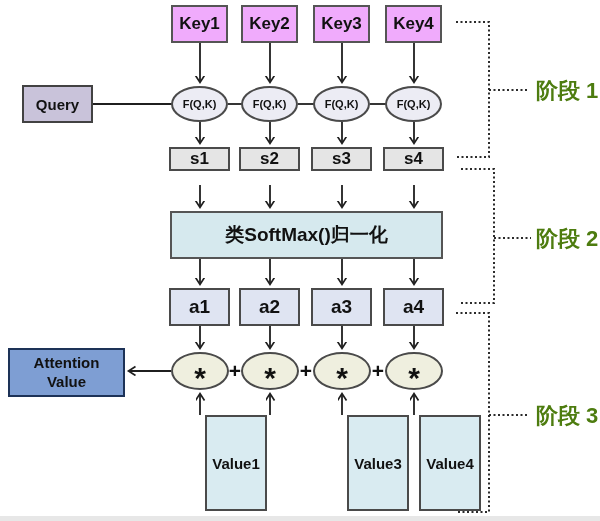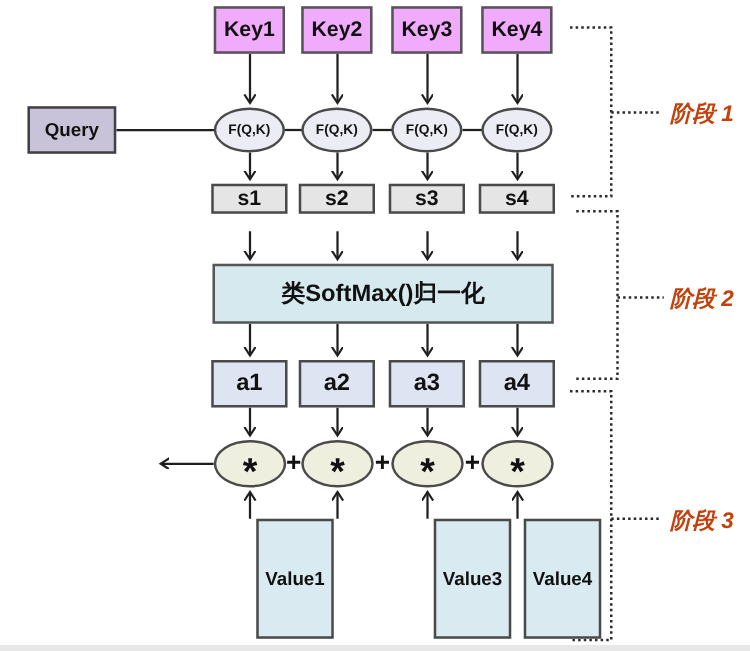--- a/index.html
+++ b/index.html
@@ -21,21 +21,21 @@
   .query-box{left:22px;top:85px;width:71px;height:38px;background:#c9c3da;border:2px solid #424242;font-size:15px;}
   .fqk-ellipse{width:57px;height:36px;top:86px;background:#ececf4;border:2px solid #4a4a4a;border-radius:50%;font-size:11px;}
   .score-box{width:61px;height:24px;top:147px;background:#e5e5e5;border:2px solid #4a4a4a;font-size:17px;}
   .softmax-box{left:170px;top:211px;width:273px;height:48px;background:#d6e9ee;border:2px solid #555555;font-size:19px;}
   .weight-box{width:61px;height:38px;top:288px;background:#dfe4f2;border:2px solid #4a4a4a;font-size:19px;}
   .attention-box{left:8px;top:348px;width:117px;height:49px;background:#7e9ed3;border:2px solid #1d3257;font-size:15px;line-height:1.25;flex-direction:column;}
   .ast-ellipse{width:58px;height:38px;top:352px;background:#efefdf;border:2px solid #4a4a4a;border-radius:50%;font-size:30px;}
   .ast-ellipse span{display:block;transform:translateY(7px);line-height:1;}
   .plus-sign{top:358px;width:16px;height:26px;font-size:21px;line-height:26px;z-index:3;}
   .value-box{width:62px;height:96px;top:415px;background:#d9ebf1;border:2px solid #4a4a4a;font-size:15px;margin-left:36px;}
-  .stage-label{left:536px;width:62px;height:24px;font-size:18px;color:#c2410c;justify-content:flex-start;white-space:nowrap;font-style:italic;}
+  .stage-label{left:536px;width:62px;height:24px;font-size:22px;color:#4d7c0f;justify-content:flex-start;white-space:nowrap;}
   .bottom-strip{position:absolute;left:0;top:516px;width:600px;height:5px;background:#e7e7e7;z-index:0;}
 </style>
 </head>
 <body>
 
 <div class="stage-canvas">
 
   <div class="bottom-strip"></div>
 
   <svg class="wires" width="600" height="521" viewBox="0 0 600 521">
@@ -112,20 +112,24 @@
   <div class="node score-box" style="left:311px">s3</div>
   <div class="node score-box" style="left:383px">s4</div>
 
   <div class="node softmax-box">类SoftMax()归一化</div>
 
   <div class="node weight-box" style="left:169px">a1</div>
   <div class="node weight-box" style="left:239px">a2</div>
   <div class="node weight-box" style="left:311px">a3</div>
   <div class="node weight-box" style="left:383px">a4</div>
 
+  <div class="node attention-box">
+    <span>Attention</span>
+    <span>Value</span>
+  </div>
 
   <div class="node ast-ellipse" style="left:171px">
       <span>*</span>
     </div>
   <div class="node ast-ellipse" style="left:241px">
       <span>*</span>
     </div>
   <div class="node ast-ellipse" style="left:313px">
       <span>*</span>
     </div>

